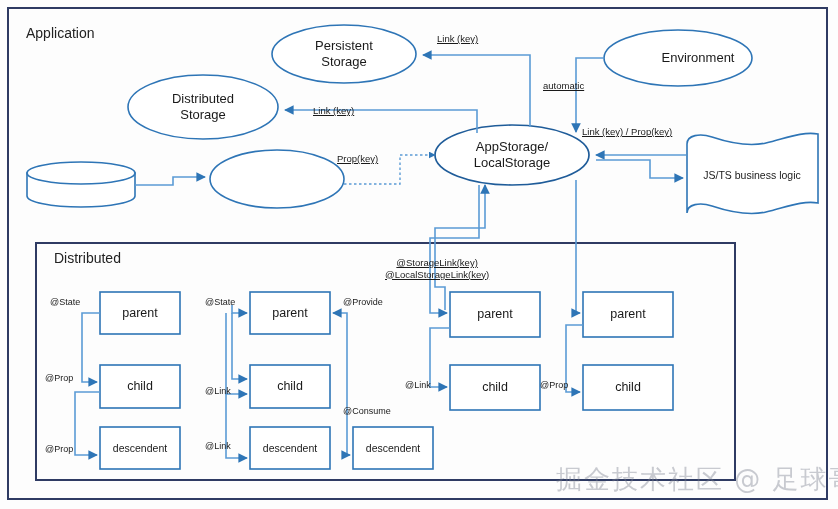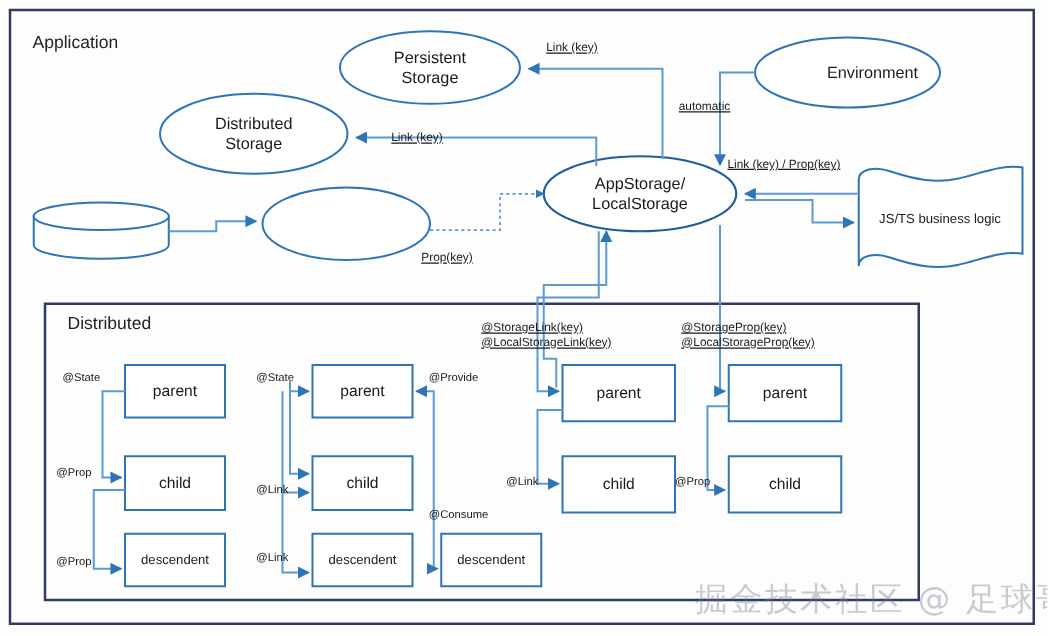--- a/index.html
+++ b/index.html
@@ -20,20 +20,21 @@
   #canvas svg {
     position: absolute;
     left: 0;
     top: 0;
   }
   .lbl {
     position: absolute;
     color: #1a1a1a;
     white-space: nowrap;
     line-height: 1.22;
+    text-align: center;
   }
   .node-text {
     position: absolute;
     display: flex;
     align-items: center;
     justify-content: center;
     text-align: center;
     color: #1a1a1a;
     pointer-events: none;
     line-height: 1.2;
@@ -190,27 +191,25 @@
   </div>
 
   <div class="lbl edge-label" style="left:437px; top:33px;">Link (key)</div>
 
   <div class="lbl edge-label" style="left:313px; top:105px;">Link (key)</div>
 
   <div class="lbl edge-label" style="left:543px; top:80px;">automatic</div>
 
   <div class="lbl edge-label" style="left:582px; top:126px;">Link (key) / Prop(key)</div>
 
-  <div class="lbl edge-label" style="left:337px; top:153px;margin-top:48px;">Prop(key)</div>
+  <div class="lbl edge-label" style="left:337px; top:153px;">Prop(key)</div>
 
   <div class="lbl edge-label" style="left:385px; top:257px; white-space:pre-line;">@StorageLink(key)
 @LocalStorageLink(key)</div>
 
-  <div class="lbl edge-label" style="left:545px; top:257px; white-space:pre-line;">@StorageProp(key)
-@LocalStorageProp(key)</div>
 
   <div class="node-text" style="left:100px; top:292px; width:80px; height:42px; font-size:12.5px;">parent</div>
   <div class="node-text" style="left:100px; top:365px; width:80px; height:43px; font-size:12.5px;">child</div>
   <div class="node-text" style="left:100px; top:427px; width:80px; height:42px; font-size:10.5px;">descendent</div>
 
   <div class="lbl deco-label" style="left:50px; top:297px;">@State</div>
   <div class="lbl deco-label" style="left:45px; top:373px;">@Prop</div>
   <div class="lbl deco-label" style="left:45px; top:444px;">@Prop</div>
 
   <div class="node-text" style="left:250px; top:292px; width:80px; height:42px; font-size:12.5px;">parent</div>

